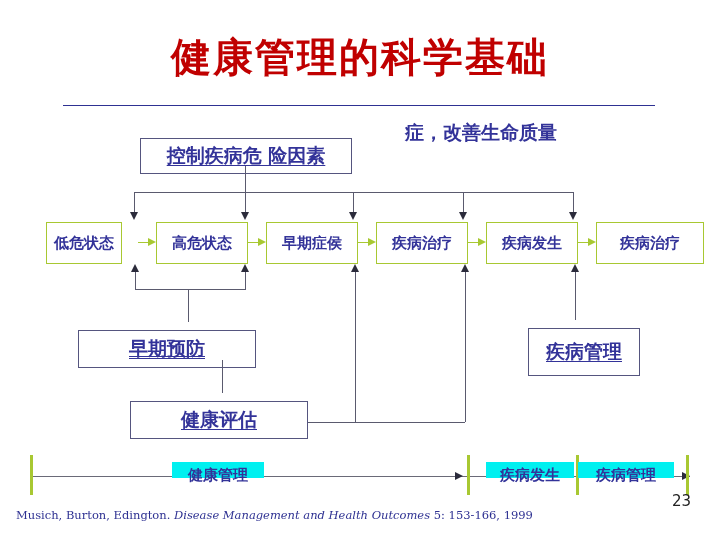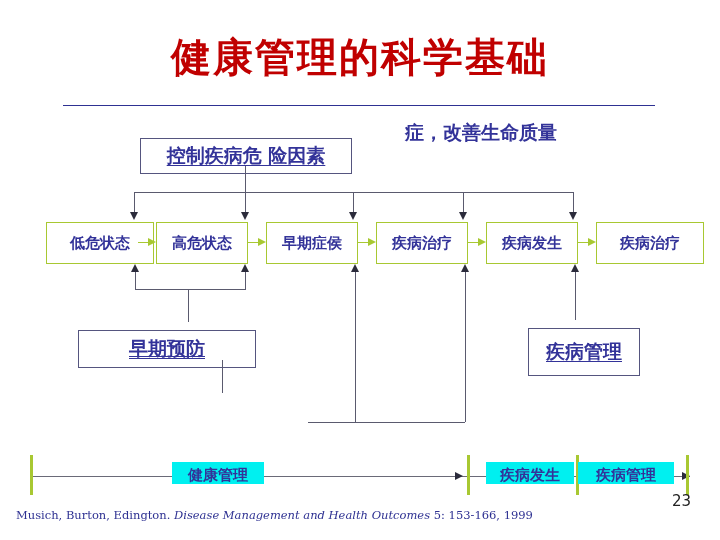--- a/index.html
+++ b/index.html
@@ -180,21 +180,21 @@
     height: 40px;
   }
   .tl-label {
     position: absolute;
     background: #00F0F0;
     color: #333399;
     font-family: "DejaVu Serif", "Liberation Serif", serif;
     font-weight: bold;
     font-size: 15px;
     line-height: 26px;
-    height: 22px;
+    height: 16px;
     text-align: center;
     top: 462px;
     white-space: nowrap;
   }
 
   
   #citation {
     position: absolute;
     left: 16px;
     top: 508px;
@@ -244,21 +244,21 @@
 
   <div class="vline" style="left:353px; top:192px; height:22px;"></div>
   <div class="arw-down" style="left:349px; top:212px;"></div>
 
   <div class="vline" style="left:463px; top:192px; height:22px;"></div>
   <div class="arw-down" style="left:459px; top:212px;"></div>
 
   <div class="vline" style="left:573px; top:192px; height:22px;"></div>
   <div class="arw-down" style="left:569px; top:212px;"></div>
 
-  <div class="box box-green stage-box" style="left:46px; width:108px;">
+  <div class="box box-green stage-box" style="left:46px; width:76px;">
     <span>低危状态</span>
   </div>
   <div class="box box-green stage-box" style="left:156px; width:92px;">
     <span>高危状态</span>
   </div>
   <div class="box box-green stage-box" style="left:266px; width:92px;">
     <span>早期症侯</span>
   </div>
   <div class="box box-green stage-box" style="left:376px; width:92px;">
     <span>疾病治疗</span>
@@ -291,20 +291,23 @@
   <div class="vline" style="left:245px; top:272px; height:17px;"></div>
   <div class="hline" style="left:135px; top:289px; width:111px;"></div>
   <div class="vline" style="left:188px; top:289px; height:33px;"></div>
 
   <div id="box-early-prev" class="box box-dark">
     <span class="u">早期预防</span>
   </div>
 
   <div class="vline" style="left:222px; top:360px; height:33px;"></div>
 
+  <div id="box-health-assess" class="box box-dark">
+    <span class="u">健康评估</span>
+  </div>
 
   <div class="hline" style="left:308px; top:422px; width:157px;"></div>
   <div class="vline" style="left:355px; top:272px; height:150px;"></div>
   <div class="arw-up" style="left:351px; top:264px;"></div>
   <div class="vline" style="left:465px; top:272px; height:150px;"></div>
   <div class="arw-up" style="left:461px; top:264px;"></div>
 
   <div id="box-disease-mgmt" class="box box-dark">
     <span class="u">疾病管理</span>
   </div>

